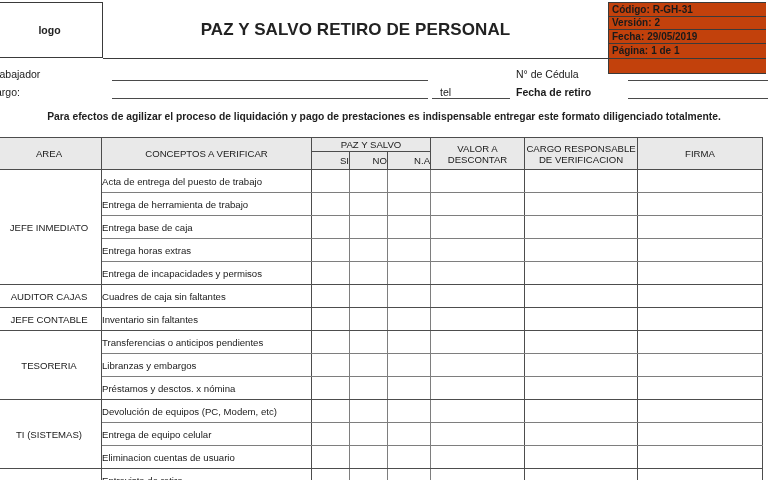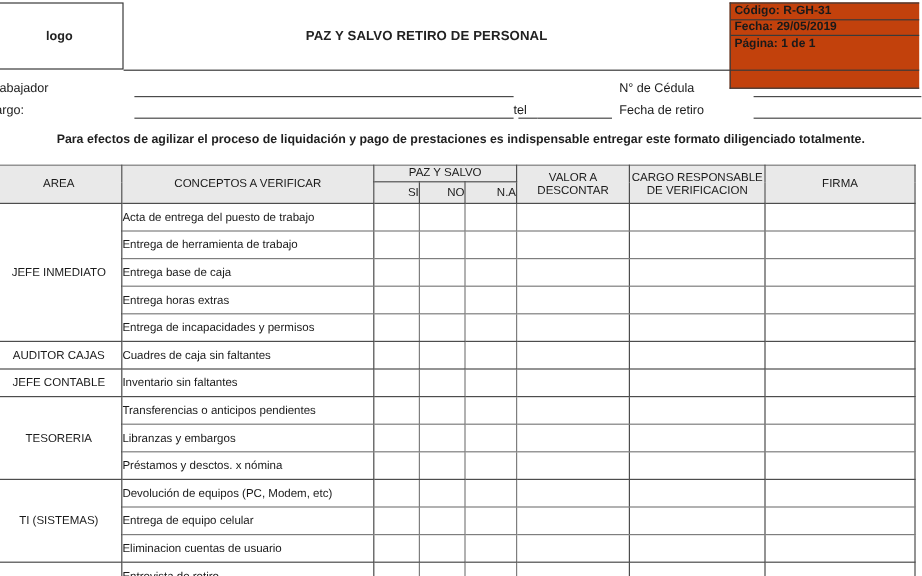--- a/index.html
+++ b/index.html
@@ -48,21 +48,21 @@
   }
   .hdr-title {
     position: absolute;
     left: 107px;
     top: 0px;
     width: 505px;
     height: 56px;
     display: flex;
     align-items: center;
     justify-content: center;
-    font-size: 11px;
+    font-size: 17px;
     font-weight: bold;
     letter-spacing: 0.1px;
     color: #222;
   }
   .hdr-meta {
     position: absolute;
     left: 612px;
     top: 0px;
     width: 158px;
     height: 72px;
@@ -252,20 +252,24 @@
 
 <div class="page">
 
   <div class="hdr">
     <div class="hdr-logo">logo</div>
     <div class="hdr-title">PAZ Y SALVO RETIRO DE PERSONAL</div>
     <div class="hdr-meta">
       <div class="hdr-meta-row">
         <span>Código:</span>
         <span class="mval">R-GH-31</span>
+      </div>
+      <div class="hdr-meta-row">
+        <span>Versión:</span>
+        <span class="mval">2</span>
       </div>
       <div class="hdr-meta-row">
         <span>Fecha:</span>
         <span class="mval">29/05/2019</span>
       </div>
       <div class="hdr-meta-row">
         <span>Página:</span>
         <span class="mval">1 de 1</span>
       </div>
     </div>
@@ -274,25 +278,25 @@
 
   <div class="info">
     <span class="info-lbl" style="left:-4px; top:2px;">rabajador</span>
     <span class="info-lbl" style="left:-4px; top:20px;">argo:</span>
 
     <div class="rule" style="left:112px; top:14px; width:316px;"></div>
     <div class="rule" style="left:112px; top:32px; width:316px;"></div>
 
     <div class="rule" style="left:432px; top:32px; width:16px;"></div>
 
-    <span class="info-lbl" style="left:428px; top:20px;text-align:right;">tel</span>
+    <span class="info-lbl" style="left:440px; top:20px;text-align:right;">tel</span>
     <div class="rule" style="left:448px; top:32px; width:62px;"></div>
 
     <span class="info-lbl" style="left:516px; top:2px;text-align:center;">N° de Cédula</span>
-    <span class="info-lbl" style="left:516px; top:20px;">Fecha de retiro</span>
+    <span class="info-lbl" style="left:516px; top:20px;font-weight:bold;">Fecha de retiro</span>
 
     <div class="rule" style="left:628px; top:14px; width:140px;"></div>
     <div class="rule" style="left:628px; top:32px; width:140px;"></div>
   </div>
 
   <div class="note">Para efectos de agilizar el proceso de liquidación y pago de prestaciones es indispensable entregar este formato diligenciado totalmente.</div>
 
   <div class="tbl-wrap">
     <table class="grid">
       <colgroup>

